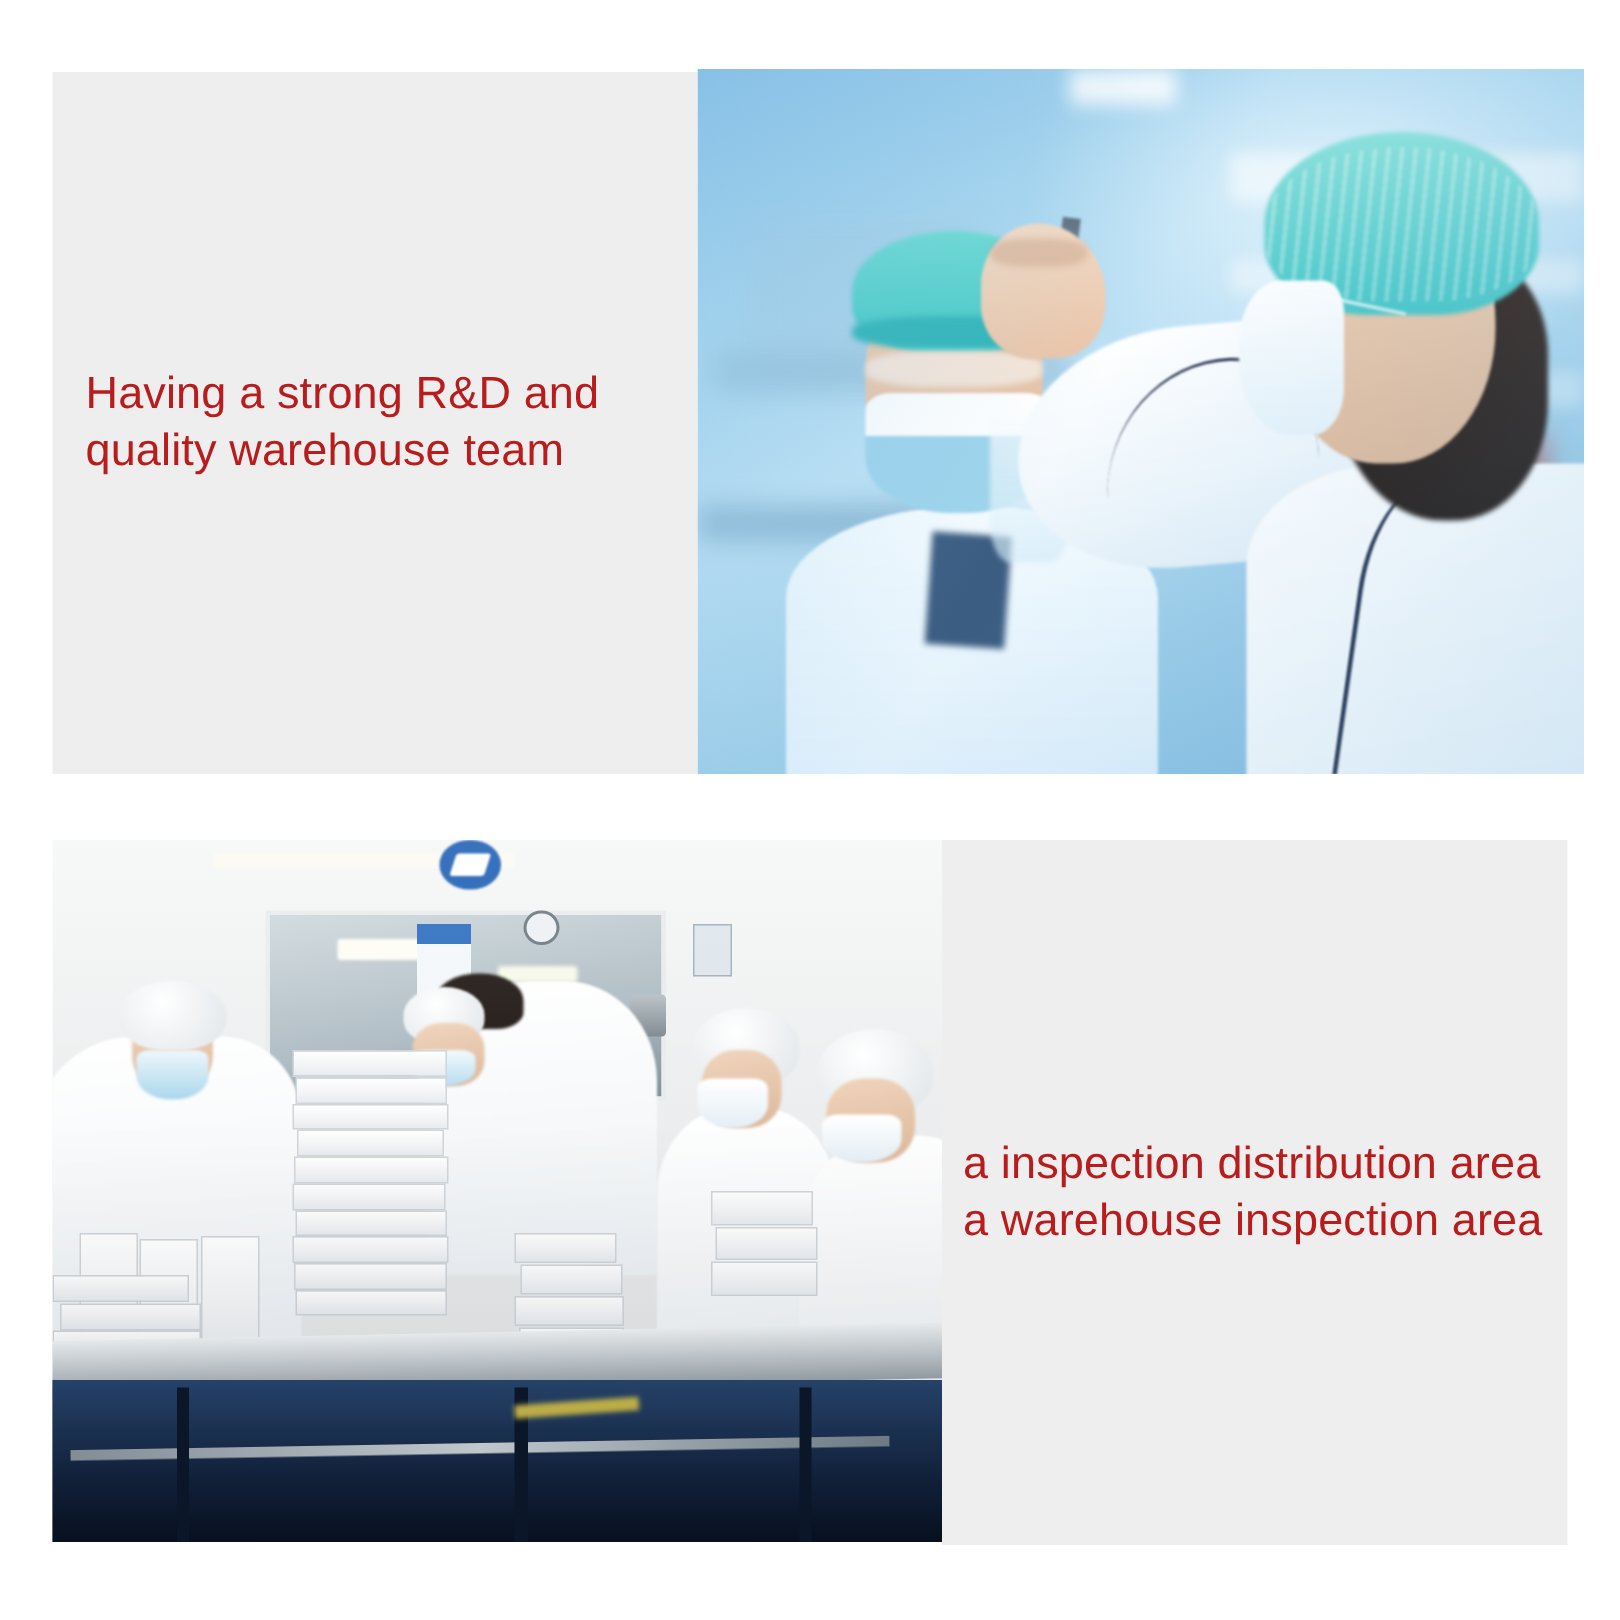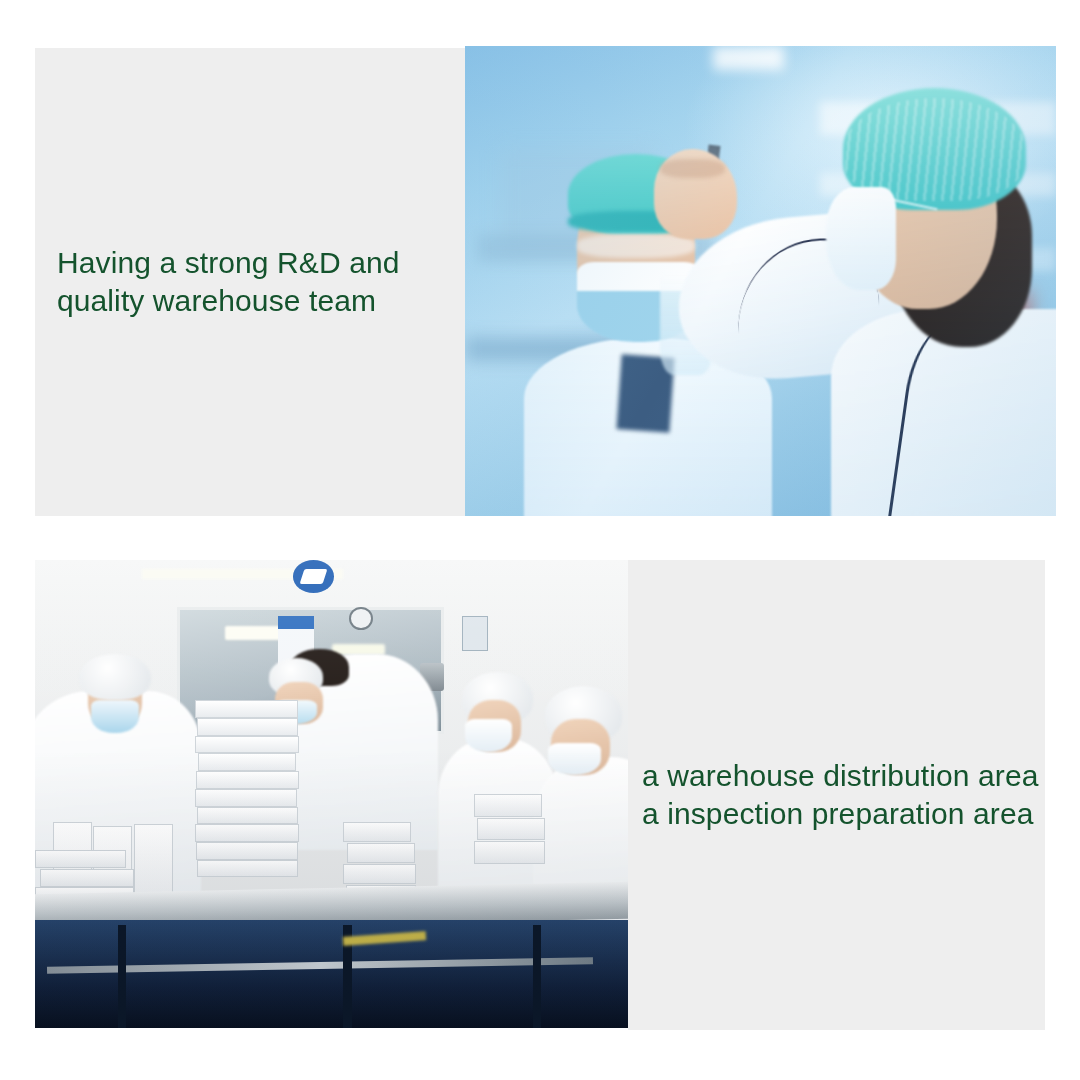--- a/index.html
+++ b/index.html
@@ -19,21 +19,21 @@
   .panel {
     position: absolute;
     box-sizing: border-box;
   }
   .gray-panel {
     background: #eeeeee;
     display: flex;
     align-items: center;
   }
   .caption {
-    color: #14532d;
+    color: #b91c1c;
     font-family: "Liberation Sans", sans-serif;
     font-weight: 300;
     font-size: 30px;
     line-height: 1.28;
     letter-spacing: 0.1px;
     white-space: nowrap;
   }
   .caption-line { display: block; }
 
   
@@ -496,16 +496,16 @@
     <div class="leg1"></div>
     <div class="leg2"></div>
     <div class="leg3"></div>
     <div class="floor-tape"></div>
     <div class="grade2"></div>
   </div>
 </div>
 
 <div class="panel gray-panel" id="bottom-text-panel">
   <div class="caption">
-    <span class="caption-line">a warehouse distribution area</span>
-    <span class="caption-line">a inspection preparation area</span>
+    <span class="caption-line">a inspection distribution area</span>
+    <span class="caption-line">a warehouse inspection area</span>
   </div>
 </div>
 
 </body></html>

